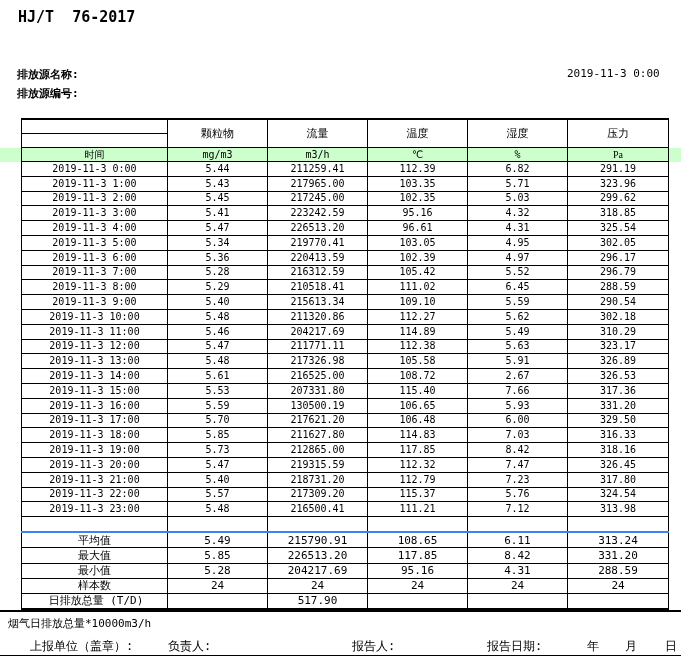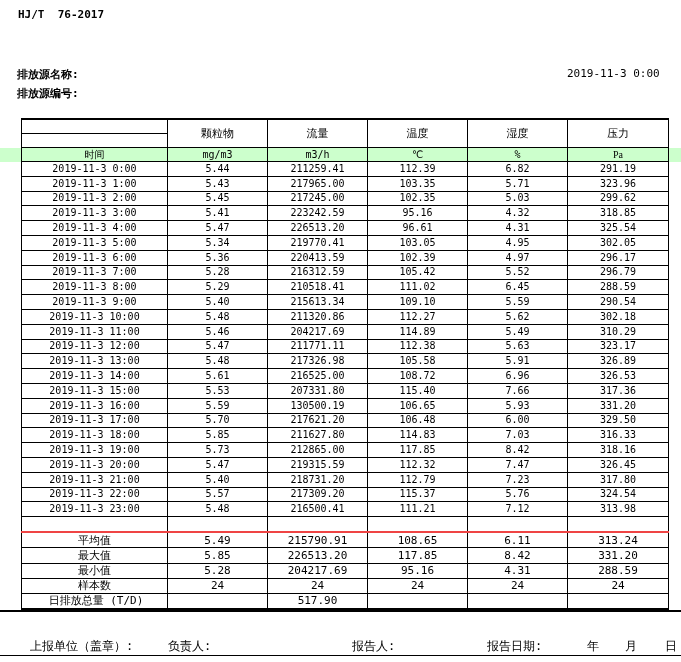--- a/index.html
+++ b/index.html
@@ -1,21 +1,21 @@
 <!DOCTYPE html>
 <html><head>
 <meta charset="utf-8">
 <style>
   html,body { margin:0; padding:0; background:#fff; }
   .page {
     position:relative; width:681px; height:662px; background:#ffffff;
     font-family:"DejaVu Sans Mono","DejaVu Sans",monospace; color:#000;
     overflow:hidden;
   }
-  .doc-code { position:absolute; left:18px; top:8px; font-size:11px; font-weight:bold; white-space:pre; }
+  .doc-code { position:absolute; left:18px; top:8px; font-size:15px; font-weight:bold; white-space:pre; }
   .title { position:absolute; left:0; top:31px; width:645px; text-align:center; font-size:16px; font-weight:bold; letter-spacing:1px; }
   .meta-name { position:absolute; left:17px; top:67px; font-size:11px; font-weight:bold; }
   .meta-code { position:absolute; left:17px; top:86px; font-size:11px; font-weight:bold; }
   .datetime { position:absolute; left:567px; top:67px; font-size:11px; }
 
   .green-strip { position:absolute; left:0; top:148px; width:681px; height:14px; }
 
   table.report {
     position:absolute; left:21px; top:118px; width:647px;
     border-collapse:collapse; table-layout:fixed;
@@ -23,21 +23,21 @@
   }
   table.report td {
     border:1px solid #000; text-align:center; vertical-align:middle;
     font-size:10px; line-height:1; padding:0; overflow:hidden; white-space:nowrap;
   }
   tr.param-sub td { height:13px; font-size:11px; }
   tr.unit-row td { height:13px; font-size:10px; }
   tbody.data td { height:13.8px; }
   tr.spacer-row td { height:14px; }
   tbody.summary td { height:14.2px; font-size:11px; }
-  tbody.summary tr:first-child td { border-top:2px solid #ef4444; }
+  tbody.summary tr:first-child td { border-top:2px solid #3b82f6; }
   tbody.summary tr:last-child td:first-child { text-align:center; padding-left:3px; }
 
   .hr-thick { position:absolute; left:0; top:610px; width:681px; height:2px; background:#000; }
   .note { position:absolute; left:8px; top:616px; font-size:11px; }
   .sig { position:absolute; top:638px; font-size:12px; white-space:nowrap; }
   .sig-stamp { left:20px;margin-left:10px; }
   .sig-resp  { left:168px; }
   .sig-rep   { left:352px; }
   .sig-date  { left:487px; }
   .sig-year  { left:587px; }
@@ -201,21 +201,21 @@
         <td>217326.98</td>
         <td>105.58</td>
         <td>5.91</td>
         <td>326.89</td>
       </tr>
         <tr>
         <td>2019-11-3 14:00</td>
         <td>5.61</td>
         <td>216525.00</td>
         <td>108.72</td>
-        <td>6.96</td>
+        <td>2.67</td>
         <td>326.53</td>
       </tr>
         <tr>
         <td>2019-11-3 15:00</td>
         <td>5.53</td>
         <td>207331.80</td>
         <td>115.40</td>
         <td>7.66</td>
         <td>317.36</td>
       </tr>
@@ -335,20 +335,21 @@
         <td></td>
         <td>517.90</td>
         <td></td>
         <td></td>
         <td></td>
       </tr>
       </tbody>
   </table>
 
   <div class="hr-thick"></div>
+  <div class="note">烟气日排放总量*10000m3/h</div>
 
   <div class="sig sig-stamp">上报单位（盖章）:</div>
   <div class="sig sig-resp">负责人:</div>
   <div class="sig sig-rep">报告人:</div>
   <div class="sig sig-date">报告日期:</div>
   <div class="sig sig-year">年</div>
   <div class="sig sig-month">月</div>
   <div class="sig sig-day">日</div>
 
   <div class="hr-thin"></div>

